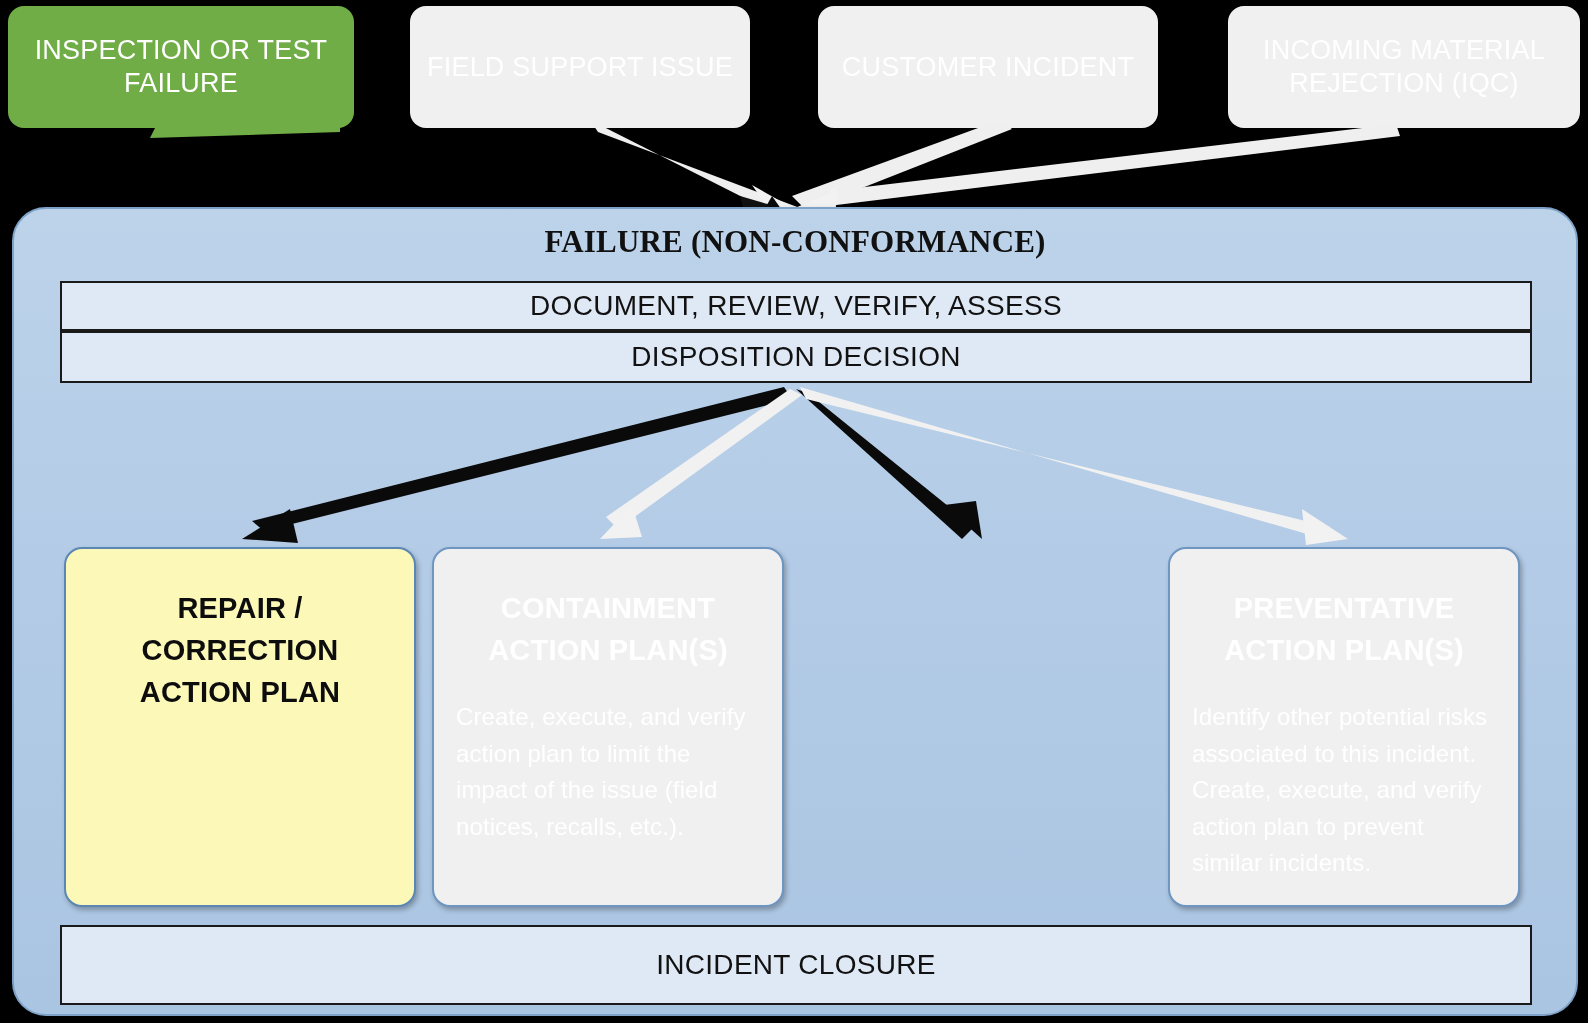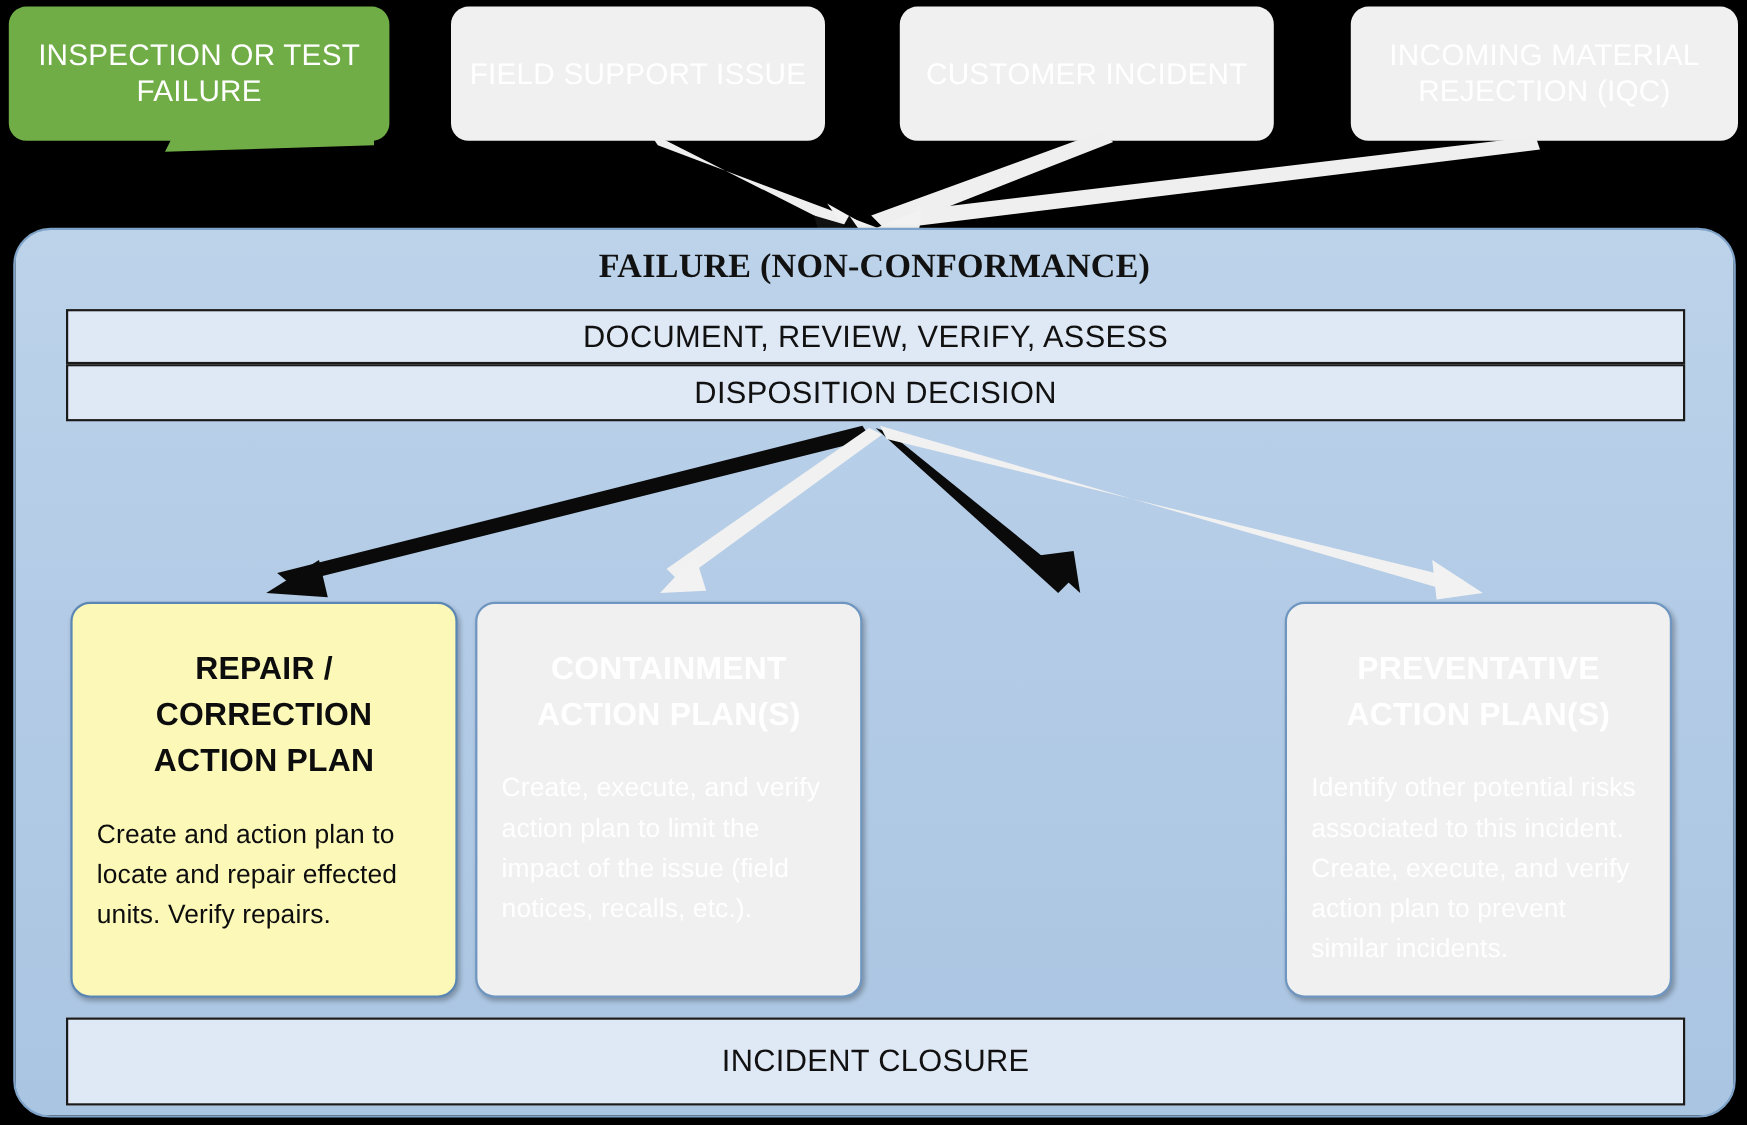--- a/index.html
+++ b/index.html
@@ -213,21 +213,20 @@
       <g>
         <path d="M786,178 L792,190 L1316,318 L1310,330 Z" fill="#F1F1F1"></path>
         <path d="M1288,300 L1334,330 L1292,336 Z" fill="#F2F2F2"></path>
       </g>
     </svg>
 
     <div class="card card-yellow" id="card-repair">
       <div class="card-title t-dark">REPAIR /
 CORRECTION
 ACTION PLAN</div>
-      <div class="card-body t-dark">Create and action plan to locate and repair effected units.  Verify repairs.</div>
     </div>
 
     <div class="card card-gray" id="card-containment">
       <div class="card-title t-light">CONTAINMENT
 ACTION PLAN(S)</div>
       <div class="card-body t-light">Create, execute, and verify action plan to limit the impact of the issue (field notices, recalls, etc.).</div>
     </div>
 
 
     <div class="card card-gray" id="card-preventative">

